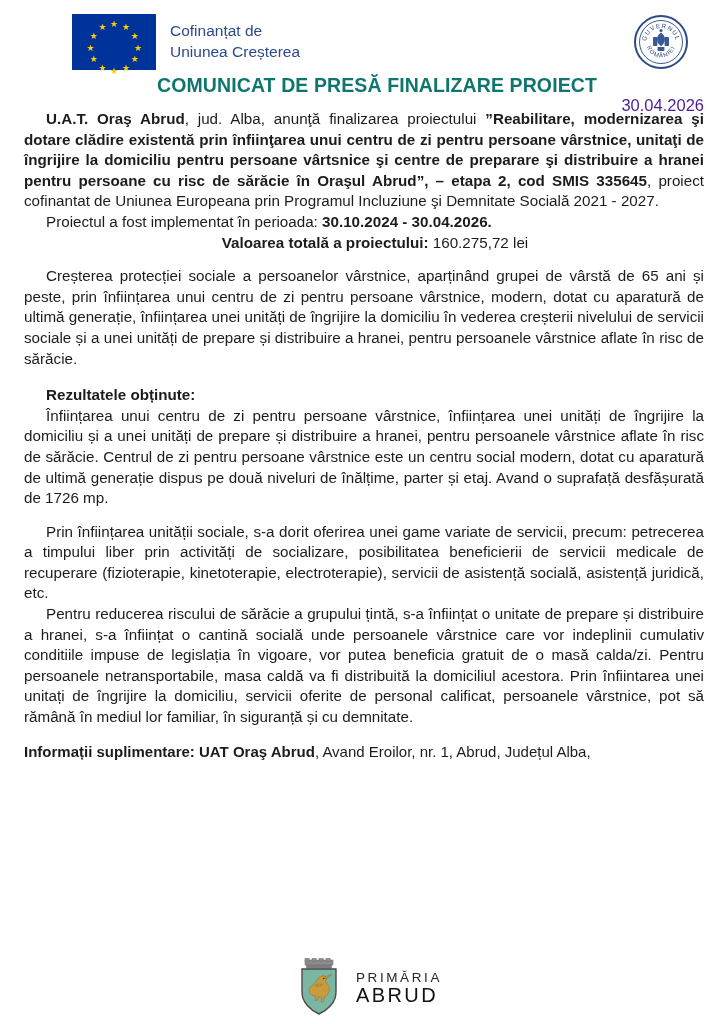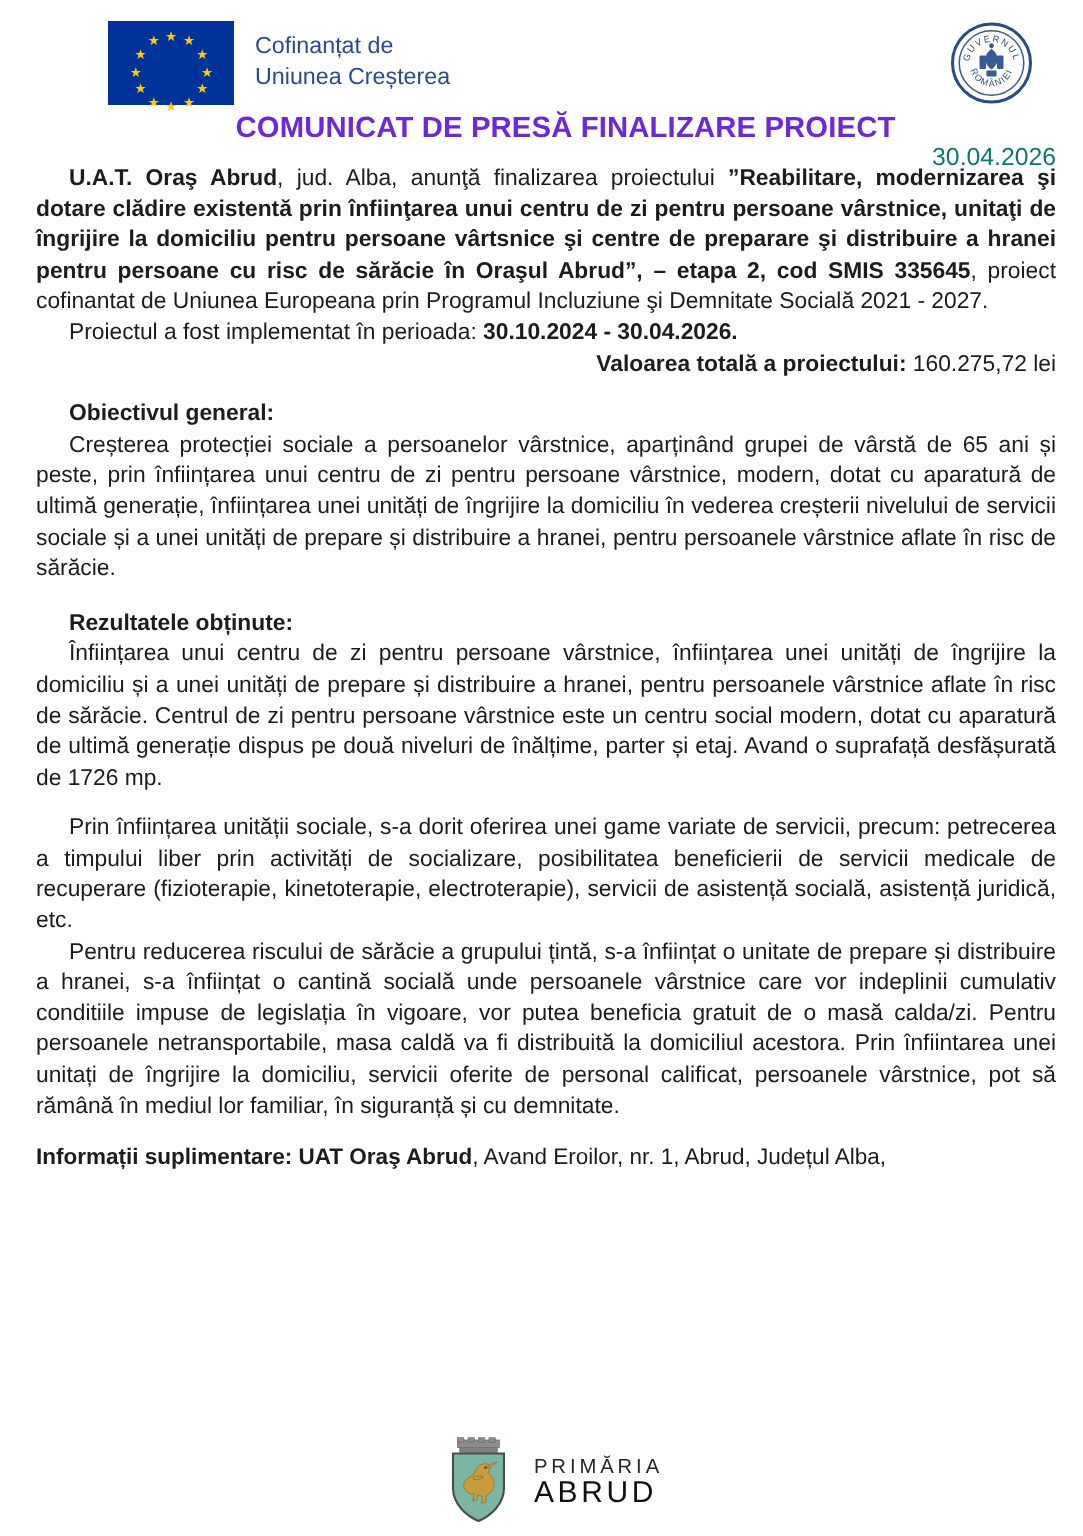--- a/index.html
+++ b/index.html
@@ -83,32 +83,32 @@
   }
   .gov-seal svg { display:block; }
 
   
   .title-row {
     position: relative;
     padding: 0 0 0 0;
     text-align: center;
   }
   .doc-title {
-    color: #6d28d9;
+    color: #0f766e;
     font-size: 19.5px;
     font-weight: bold;
     letter-spacing: 0.1px;
     margin: 4px 0 0 0;
     padding-left: 32px;
   }
   .doc-date {
     position: absolute;
     right: 18px;
     top: 22px;
-    color: #0f766e;
+    color: #4c1d95;
     font-size: 16.5px;
     font-weight: 400;
   }
 
   
   .body-wrap {
     padding: 12px 18px 0 24px;
     font-size: 15.2px;
     line-height: 1.355;
     color: #1c1c1c;
@@ -228,26 +228,25 @@
     <div class="doc-title">COMUNICAT DE PRESĂ FINALIZARE PROIECT</div>
     <div class="doc-date">30.04.2026</div>
   </div>
 
   <div class="body-wrap">
 
     <p class="indent"><span class="b">U.A.T. Oraş Abrud</span><span>, jud. Alba, anunţă finalizarea proiectului </span><span class="b">”Reabilitare, modernizarea şi dotare clădire existentă prin înfiinţarea unui centru de zi pentru persoane vârstnice, unitaţi de îngrijire la domiciliu pentru persoane vârtsnice şi centre de preparare şi distribuire a hranei pentru persoane cu risc de sărăcie în Oraşul Abrud”, – etapa 2, cod SMIS 335645</span><span>, proiect cofinantat de Uniunea Europeana prin Programul Incluziune şi Demnitate Socială 2021 - 2027.</span></p>
 
     <p class="indent" style="text-align:left;"><span>Proiectul a fost implementat în perioada: </span><span class="b">30.10.2024 - 30.04.2026.</span></p>
 
-    <p class="indent" style="text-align:right;"><span class="b">Valoarea totală a proiectului: </span><span>160.275,72 lei</span></p>
+    <p class="indent" style="text-align:center;"><span class="b">Valoarea totală a proiectului: </span><span>160.275,72 lei</span></p>
 
 
     <div class="gap-md"></div>
 
-    <p class="section-head">Obiectivul general:</p>
     <p class="indent">Creșterea protecției sociale a persoanelor vârstnice, aparținând grupei de vârstă de 65 ani și peste, prin înființarea unui centru de zi pentru persoane vârstnice, modern, dotat cu aparatură de ultimă generație, înființarea unei unități de îngrijire la domiciliu în vederea creșterii nivelului de servicii sociale și a unei unități de prepare și distribuire a hranei, pentru persoanele vârstnice aflate în risc de sărăcie.</p>
 
     <div class="gap-lg"></div>
 
     <p class="section-head">Rezultatele obținute:</p>
     <p class="indent">Înființarea unui centru de zi pentru persoane vârstnice, înființarea unei unități de îngrijire la domiciliu și a unei unități de prepare și distribuire a hranei, pentru persoanele vârstnice aflate în risc de sărăcie. Centrul de zi pentru persoane vârstnice este un centru social modern, dotat cu aparatură de ultimă generație dispus pe două niveluri de înălțime, parter și etaj. Avand o suprafață desfășurată de 1726 mp.</p>
 
     <div class="gap-md"></div>
 
     <p class="indent">Prin înființarea unității sociale, s-a dorit oferirea unei game variate de servicii,  precum: petrecerea a timpului liber prin activități de socializare, posibilitatea beneficierii de servicii medicale de recuperare (fizioterapie, kinetoterapie, electroterapie), servicii de asistență socială, asistență juridică, etc.</p>

